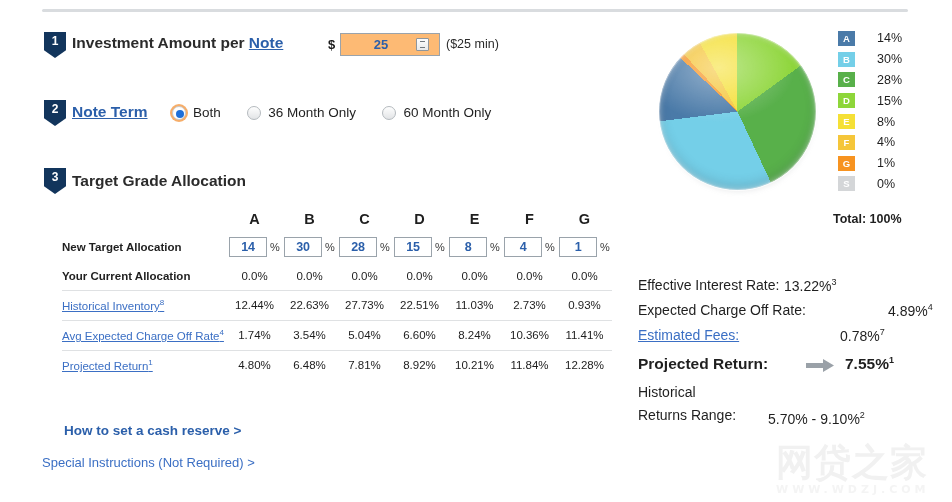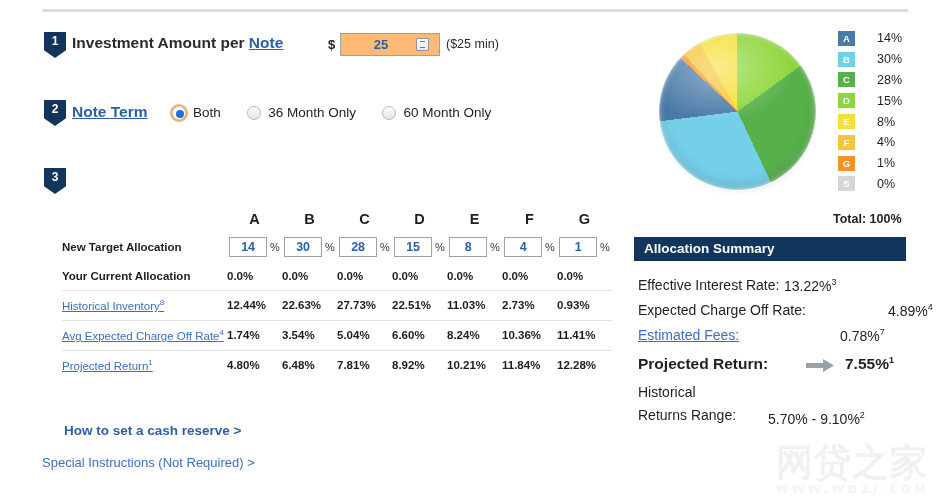--- a/index.html
+++ b/index.html
@@ -141,22 +141,22 @@
     width: 165px;
   }
   .row-label-link {
     font-size: 11.5px; color: #3b6fc4;
     text-decoration: underline; white-space: nowrap;
     padding-right: 6px; cursor: pointer;
     width: 165px;
   }
   .row-label-link sup { font-size: 8px; text-decoration: none; }
   .cell-val {
-    font-size: 11.5px; font-weight: bold; color: #1d1d1d;
-    text-align: left; padding-right: 9px;
+    font-size: 11.5px; font-weight: normal; color: #1d1d1d;
+    text-align: center; padding-right: 9px;
   }
   .alloc-row td { height: 30px; }
   .cur-row td { height: 28px; }
   .data-row td {
     height: 30px;
     border-top: 1px solid #dfe1e3;
   }
   .alloc-cell { text-align: center; }
   .alloc-box {
     display: inline-block;
@@ -346,20 +346,21 @@
       <span class="radio-dot"></span>
       <span class="radio-label">36 Month Only</span>
     </span>
     <span class="radio-opt">
       <span class="radio-dot"></span>
       <span class="radio-label">60 Month Only</span>
     </span>
   </div>
 
   <div class="badge" id="badge3">3</div>
+  <div class="step-title" id="step3-title">Target Grade Allocation</div>
 
   <table id="grade-table">
     <thead>
       <tr>
         <th></th>
         <th class="col-head">A</th>
         <th class="col-head">B</th>
         <th class="col-head">C</th>
         <th class="col-head">D</th>
         <th class="col-head">E</th>
@@ -460,21 +461,20 @@
         <div class="legend-swatch" style="background: rgb(247, 147, 32);">G</div>
         <div class="legend-pct">1%</div>
       </div>
       <div class="legend-row">
         <div class="legend-swatch" style="background: rgb(212, 214, 216);">S</div>
         <div class="legend-pct">0%</div>
       </div>
     </div>
   <div id="legend-total">Total: 100%</div>
 
-  <div id="summary-header">Allocation Summary</div>
 
   <div class="sum-label" id="sum-l1">Effective Interest Rate:</div>
   <div class="sum-val" id="sum-v1">
     <span>13.22%</span><sup>3</sup>
   </div>
 
   <div class="sum-label" id="sum-l2">Expected Charge Off Rate:</div>
   <div class="sum-val" id="sum-v2">
     <span>4.89%</span><sup>4</sup>
   </div>

